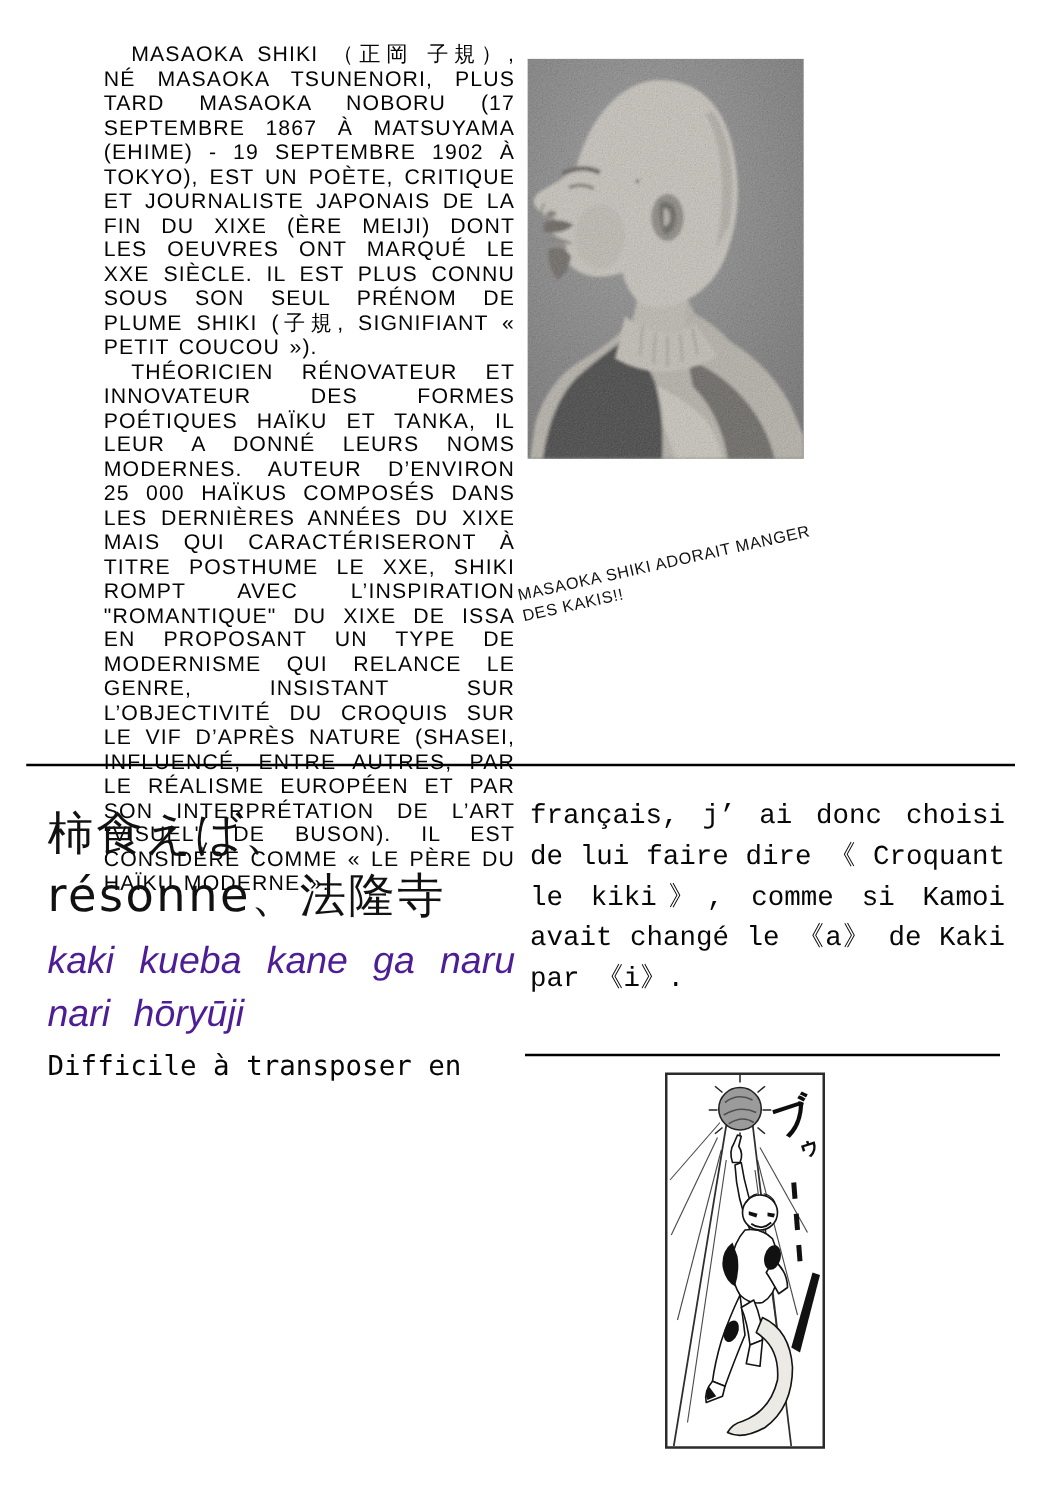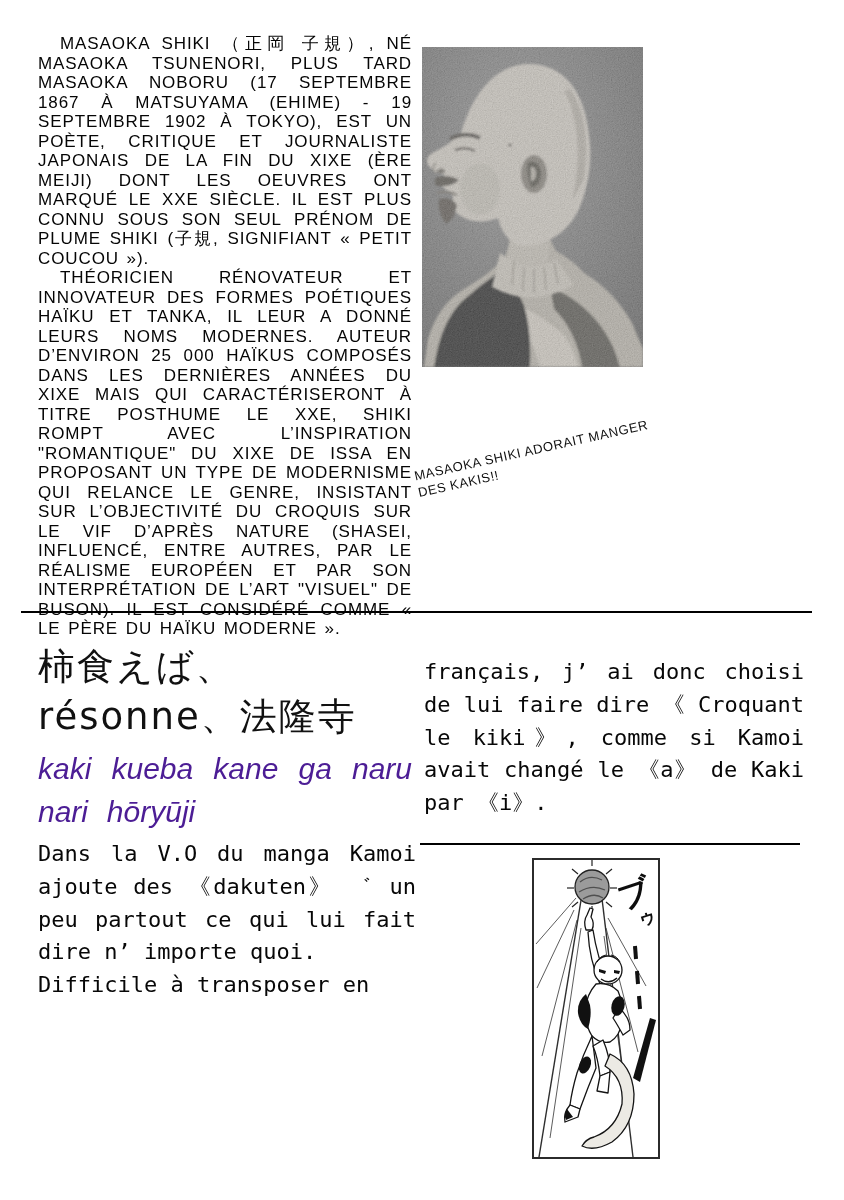--- a/index.html
+++ b/index.html
@@ -9,21 +9,21 @@
     color:#000; overflow:hidden;
   }
 
   
   .article {
     position:absolute; left:38px; top:34px; width:374px;
     font-family:"Liberation Sans", sans-serif;
     font-size:17px; line-height:19.5px; letter-spacing:0.9px; word-spacing:2px;
     text-align:justify; color:#050505;
   }
-  .article p { text-indent:22px; }
+  .article p { text-indent:22px;margin-left:45px; }
 
   
   .portrait {
     position:absolute; left:422px; top:47px; width:221px; height:320px;
     display:block;
   }
 
   
   .caption {
     position:absolute; left:420px; top:468px; width:240px;
@@ -48,21 +48,21 @@
     font-size:30px; line-height:43px; word-spacing:0.35em;
     text-align:justify; color:#4c1d95;
   }
 
   
   .mono-col {
     font-family:"DejaVu Sans Mono", monospace;
     font-size:22px; line-height:32.8px; text-align:justify; color:#070707;
   }
   .col-left  { position:absolute; left:38px;  top:838px; width:378px; }
-  .col-right { position:absolute; left:424px; top:656px; width:380px; }
+  .col-right { position:absolute; left:424px; top:637px; width:380px;font-family:Liberation Mono, monospace; }
 
   
   .manga-panel {
     position:absolute; left:532px; top:858px; width:128px; height:301px;
     border:2px solid #2b2b2b; background:#fff;
   }
   .manga-panel svg { display:block; width:100%; height:100%; }
 </style>
 </head>
 <body>
@@ -143,21 +143,20 @@
 
   <div class="caption">MASAOKA SHIKI ADORAIT MANGER DES KAKIS!!</div>
 
   <div class="divider-main"></div>
   <div class="divider-right"></div>
 
   <div class="jp-heading">柿食えば、résonne、法隆寺</div>
   <div class="romaji">kaki kueba kane ga naru nari hōryūji</div>
 
   <div class="mono-col col-left">
-    <p>Dans la V.O du manga Kamoi ajoute des 《dakuten》 ゛ un peu partout ce qui lui fait dire n’ importe quoi.</p>
     <p>Difficile à transposer en</p>
   </div>
 
   <div class="mono-col col-right">
     <p>français, j’ ai donc choisi de lui faire dire 《 Croquant le kiki》, comme si Kamoi avait changé le 《a》 de Kaki par 《i》.</p>
   </div>
 
   <div class="manga-panel">
     <svg viewBox="0 0 124 297" preserveAspectRatio="none" aria-hidden="true">
 

